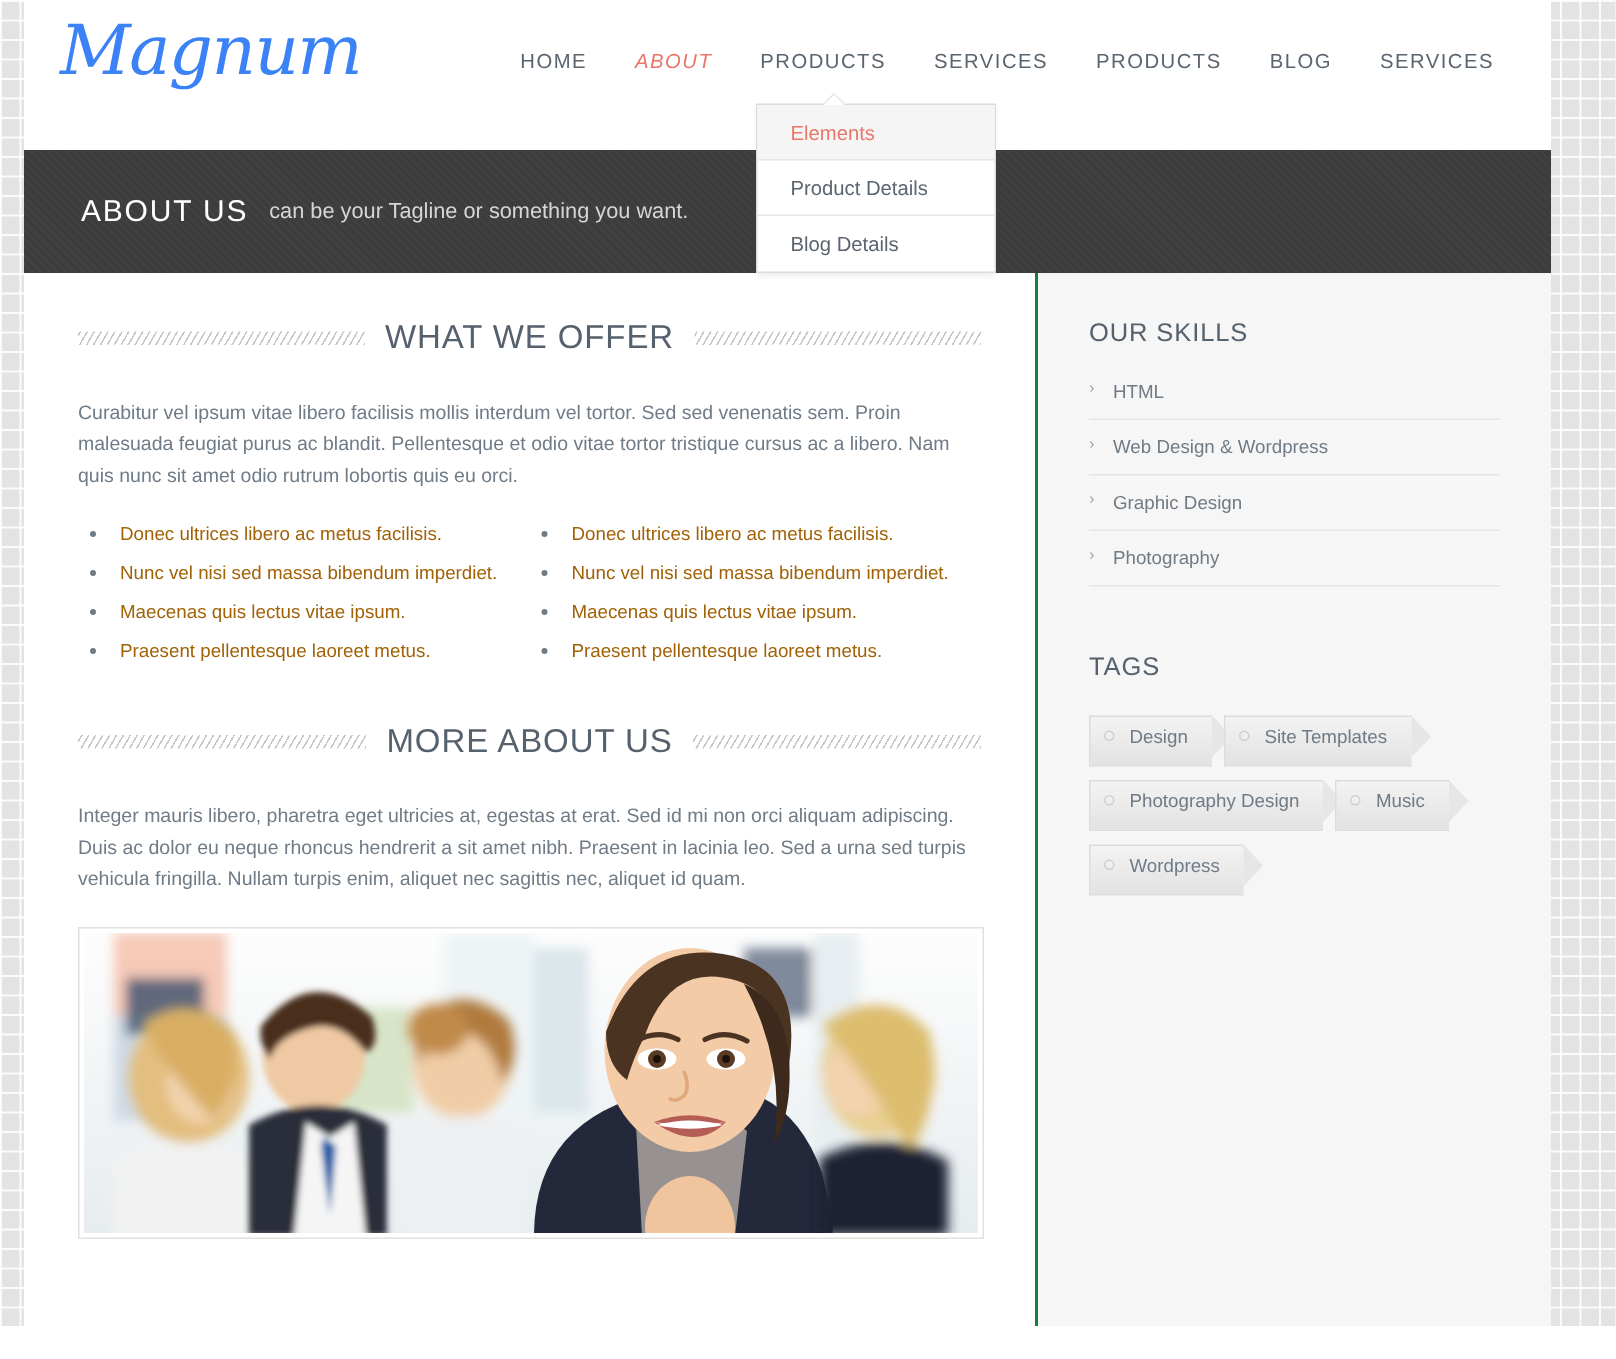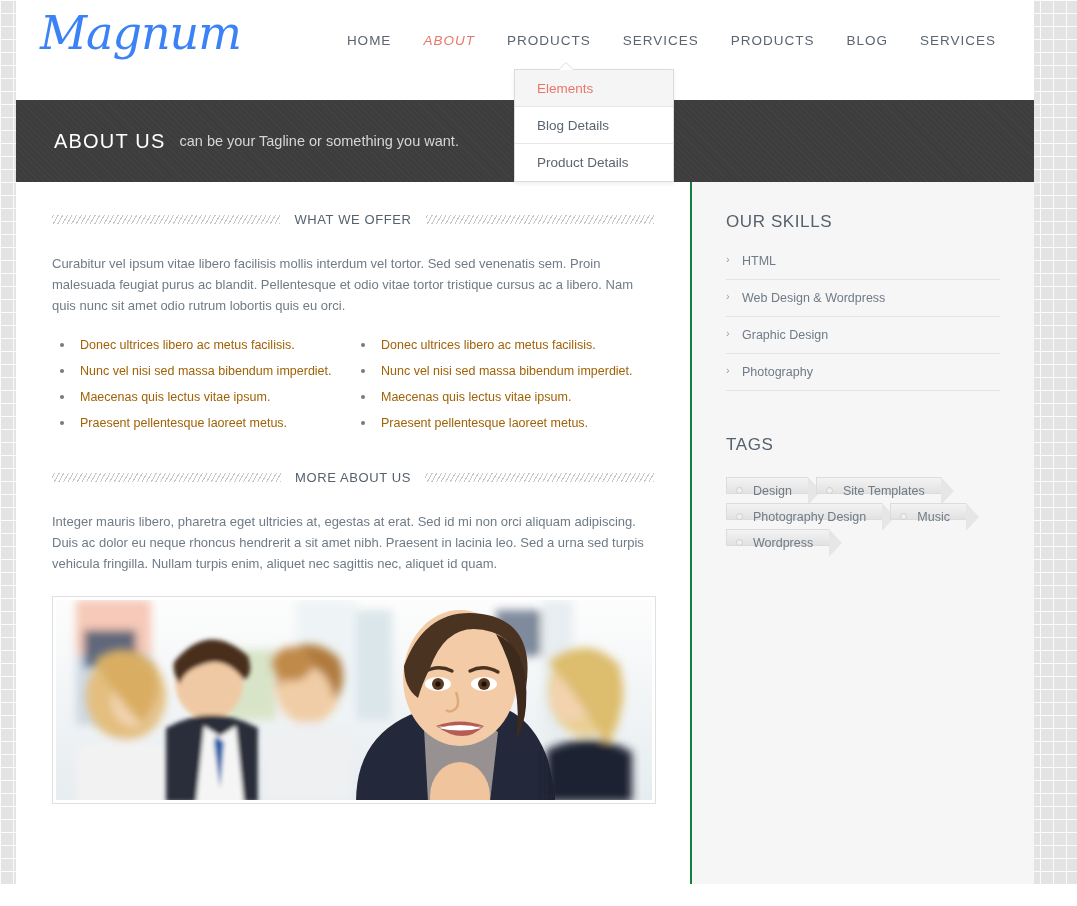--- a/index.html
+++ b/index.html
@@ -76,21 +76,21 @@
     letter-spacing: 1px;
     padding: 0 16px;
     cursor: pointer;
     white-space: nowrap;
   }
   .nav-item.active { color: #e8776a; font-style: italic; }
 
   
   .dropdown {
     position: absolute;
-    left: 498px;
+    left: 488px;
     top: 69px;
     width: 160px;
     background: #ffffff;
     border: 1px solid #dcdcdc;
     z-index: 50;
     box-shadow: 0 2px 4px rgba(0,0,0,0.07);
   }
   .dd-arrow {
     position: absolute;
     left: 44px;
@@ -168,21 +168,21 @@
   .sec-head .rule {
     flex: 1;
     height: 9px;
     background-image: repeating-linear-gradient(
       -60deg,
       #c6c6c6 0px, #c6c6c6 1px,
       transparent 1px, transparent 4px
     );
   }
   .sec-head .txt {
-    font-size: 13px;
+    font-size: 22px;
     color: #55616d;
     letter-spacing: 0.6px;
     white-space: nowrap;
   }
 
   .para {
     font-size: 13px;
     line-height: 21px;
     color: #6f7b86;
     margin-bottom: 16px;
@@ -255,21 +255,21 @@
     color: #9aa3ab;
   }
 
   .tag-wrap {
     display: flex;
     flex-wrap: wrap;
     gap: 9px 8px;
   }
   .tag {
     position: relative;
-    height: 17px;
+    height: 34px;
     line-height: 26px;
     padding: 0 16px 0 26px;
     font-size: 12.5px;
     color: #6f7b86;
     background: linear-gradient(to bottom, #f3f3f3 0%, #e2e2e2 100%);
     border: 1px solid #dcdcdc;
     border-right: none;
     cursor: pointer;
   }
   .tag::after {
@@ -307,22 +307,22 @@
         <div class="nav-item">PRODUCTS</div>
         <div class="nav-item">BLOG</div>
         <div class="nav-item">SERVICES</div>
       </div>
   </div>
 
   <div class="dropdown">
     <div class="dd-arrow"></div>
     <div id="dd-root">
         <div class="dd-item active">Elements</div>
+        <div class="dd-item">Product Details</div>
         <div class="dd-item">Blog Details</div>
-        <div class="dd-item">Product Details</div>
       </div>
   </div>
 
   <div class="banner">
     <div class="banner-title">ABOUT US</div>
     <div class="banner-tagline">can be your Tagline or something you want.</div>
   </div>
 
   <div class="body-area">
 

